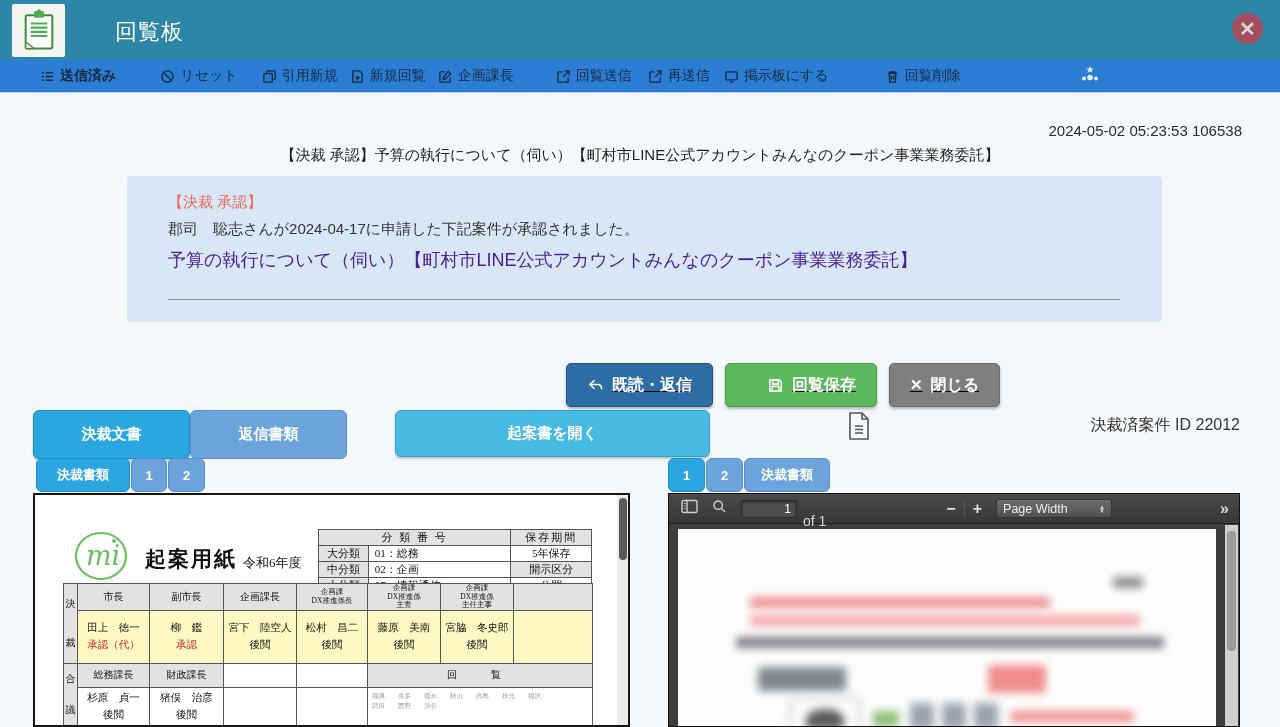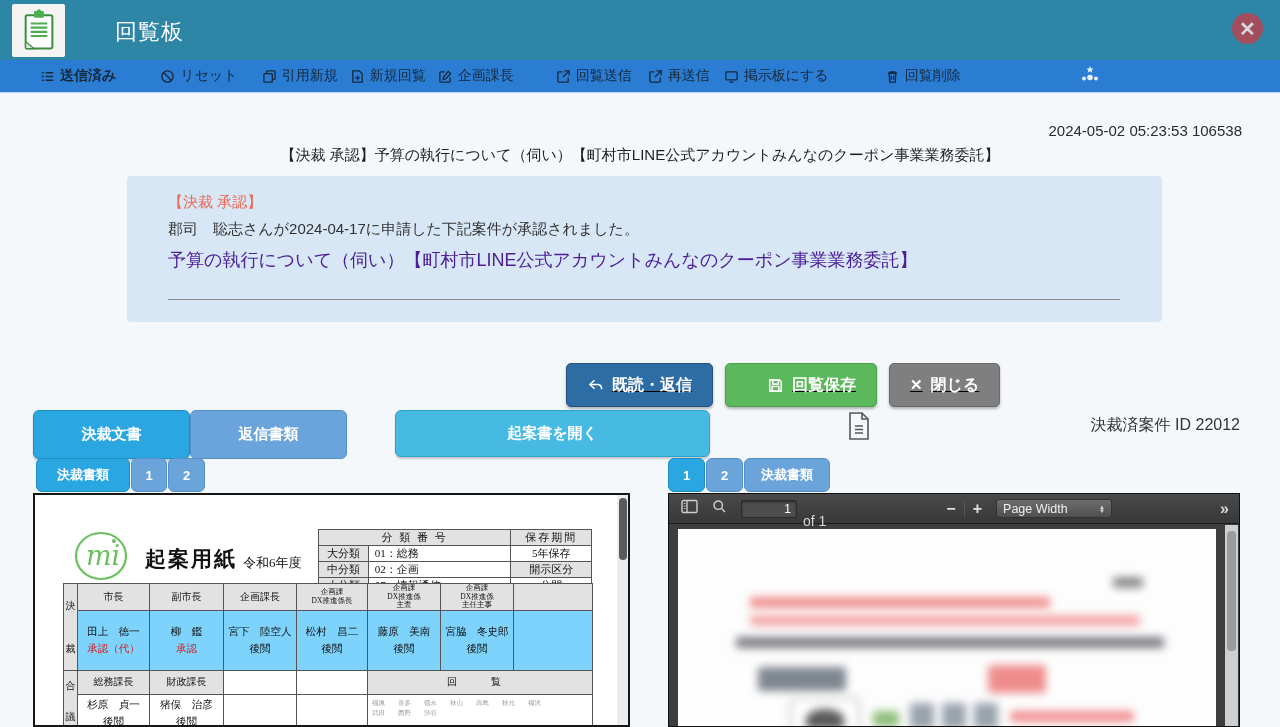--- a/index.html
+++ b/index.html
@@ -87,21 +87,21 @@
   table.cls td.hdr { background:#e2e2e2; letter-spacing:2px; }
   table.cls td.lbl { background:#e2e2e2; }
   table.cls td.val { text-align:left; padding-left:6px; }
 
   table.apv { position:absolute; left:28px; top:88px; width:529px; border-collapse:collapse; font-size:10px; table-layout:fixed; }
   table.apv td { border:1px solid #555; text-align:center; vertical-align:middle; overflow:hidden; }
   table.apv td.side { background:#e2e2e2; width:14px; font-size:10px; padding:0; }
   table.apv td.side div { height:50%; display:flex; align-items:center; justify-content:center; }
   table.apv tr.hrow td { background:#e2e2e2; height:26px; white-space:pre-line; line-height:1.15; }
   table.apv tr.hrow td.sm { font-size:7.5px; }
-  table.apv tr.vrow td { height:60px; background:#7dd3fc; }
+  table.apv tr.vrow td { height:53px; background:#fef9c3; }
   table.apv tr.vrow2 td { height:38px; background:#fff; }
   table.apv .name { font-size:10.5px; margin-bottom:3px; }
   table.apv .status { font-size:10.5px; }
   table.apv .status.red { color:#cc2222; }
   table.apv tr.hrow2 td { background:#e2e2e2; height:24px; }
   table.apv td.kairan { letter-spacing:12px; background:#e2e2e2; }
   table.apv td.circ { text-align:left; vertical-align:top; padding:3px 4px; font-size:6.5px; color:#999;
                       white-space:pre-line; line-height:1.6; background:#fff; }
   table.apv tr.partial td { height:6px; padding:0; }
   table.apv tr.partial td.g { background:#e2e2e2; }

